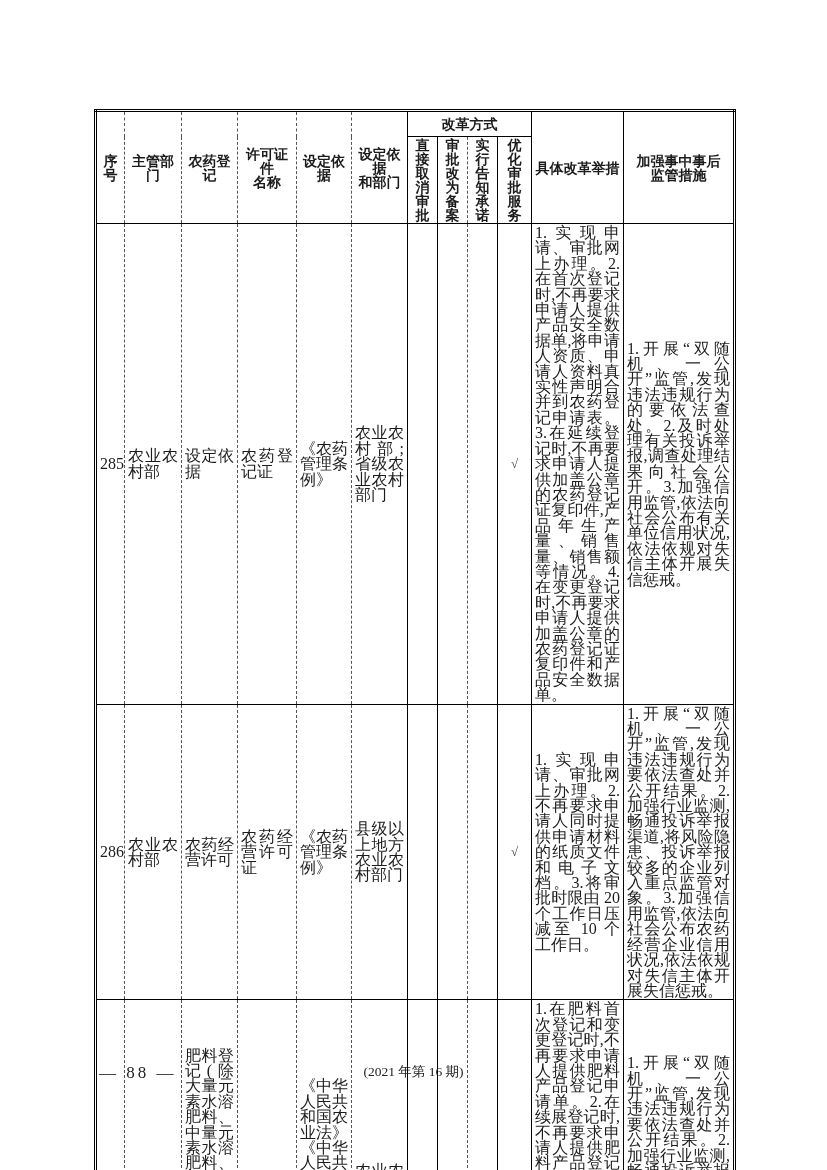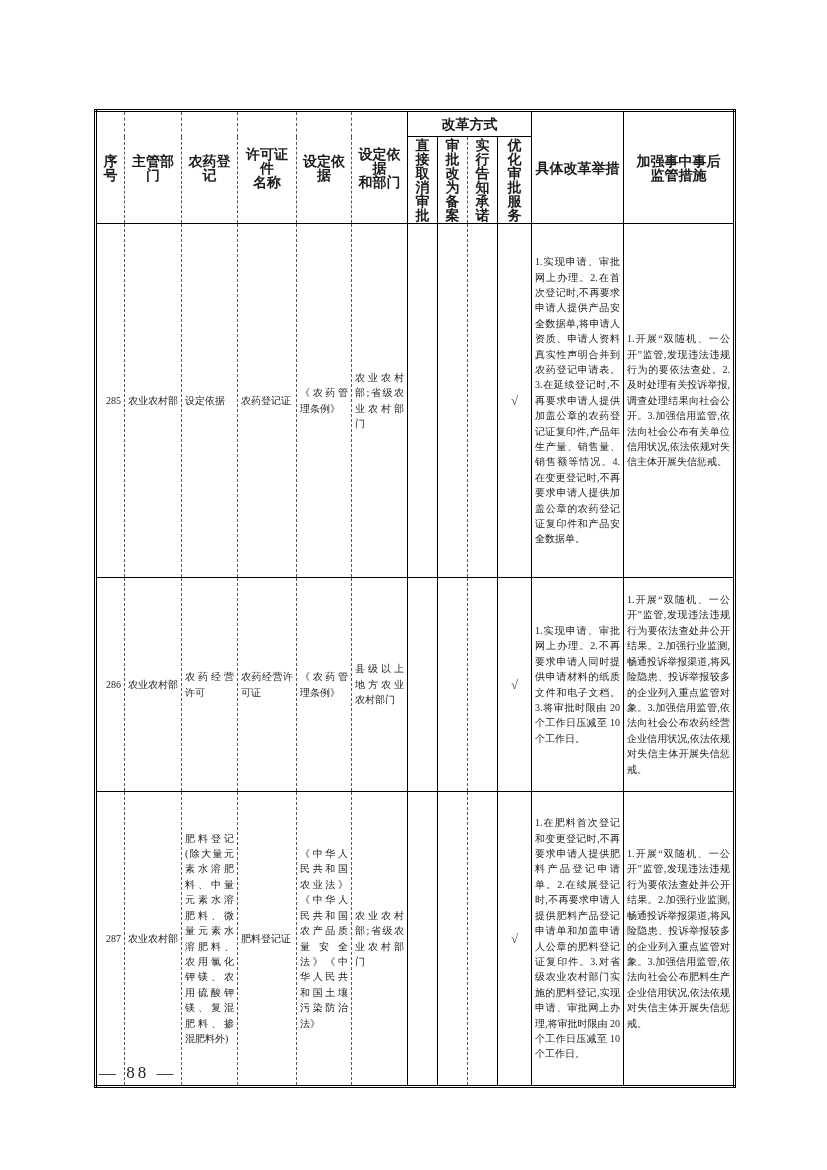--- a/index.html
+++ b/index.html
@@ -33,21 +33,21 @@
     font-family: "Liberation Sans", sans-serif;
     font-weight: bold;
     font-size: 14px;
     line-height: 14px;
     text-align: center;
     white-space: pre-line;
     border-bottom: 1px solid #000;
   }
   tr.h1 { height: 26px; }
   tr.h2 { height: 57px; }
-  td { font-size: 10px; line-height: 15.4px; }
+  td { font-size: 16px; line-height: 15.4px; }
   td.txt {
     text-align: justify;
     text-justify: distribute;
     word-break: break-all;
   }
   td.ctr { text-align: right; }
   td.chk { font-size: 13px; color: #444; text-align: center; }
   .rd { border-right: 1px dashed #555; }
   .rs { border-right: 1px solid #000; }
   tbody td { border-bottom: 1px solid #000; }
@@ -164,14 +164,15 @@
         <td class="ctr rs"></td>
         <td class="chk rs">√</td>
         <td class="txt rs">1.在肥料首次登记和变更登记时,不再要求申请人提供肥料产品登记申请单。2.在续展登记时,不再要求申请人提供肥料产品登记申请单和加盖申请人公章的肥料登记证复印件。3.对省级农业农村部门实施的肥料登记,实现申请、审批网上办理,将审批时限由 20 个工作日压减至 10 个工作日。</td>
         <td class="txt">1.开展“双随机、一公开”监管,发现违法违规行为要依法查处并公开结果。2.加强行业监测,畅通投诉举报渠道,将风险隐患、投诉举报较多的企业列入重点监管对象。3.加强信用监管,依法向社会公布肥料生产企业信用状况,依法依规对失信主体开展失信惩戒。</td>
       </tr>
 
     </tbody>
   </table>
 
   <div class="footer-page">— 88 —</div>
+  <div class="footer-issue">(2021 年第 16 期)</div>
 
 </div>
 
 </body></html>

